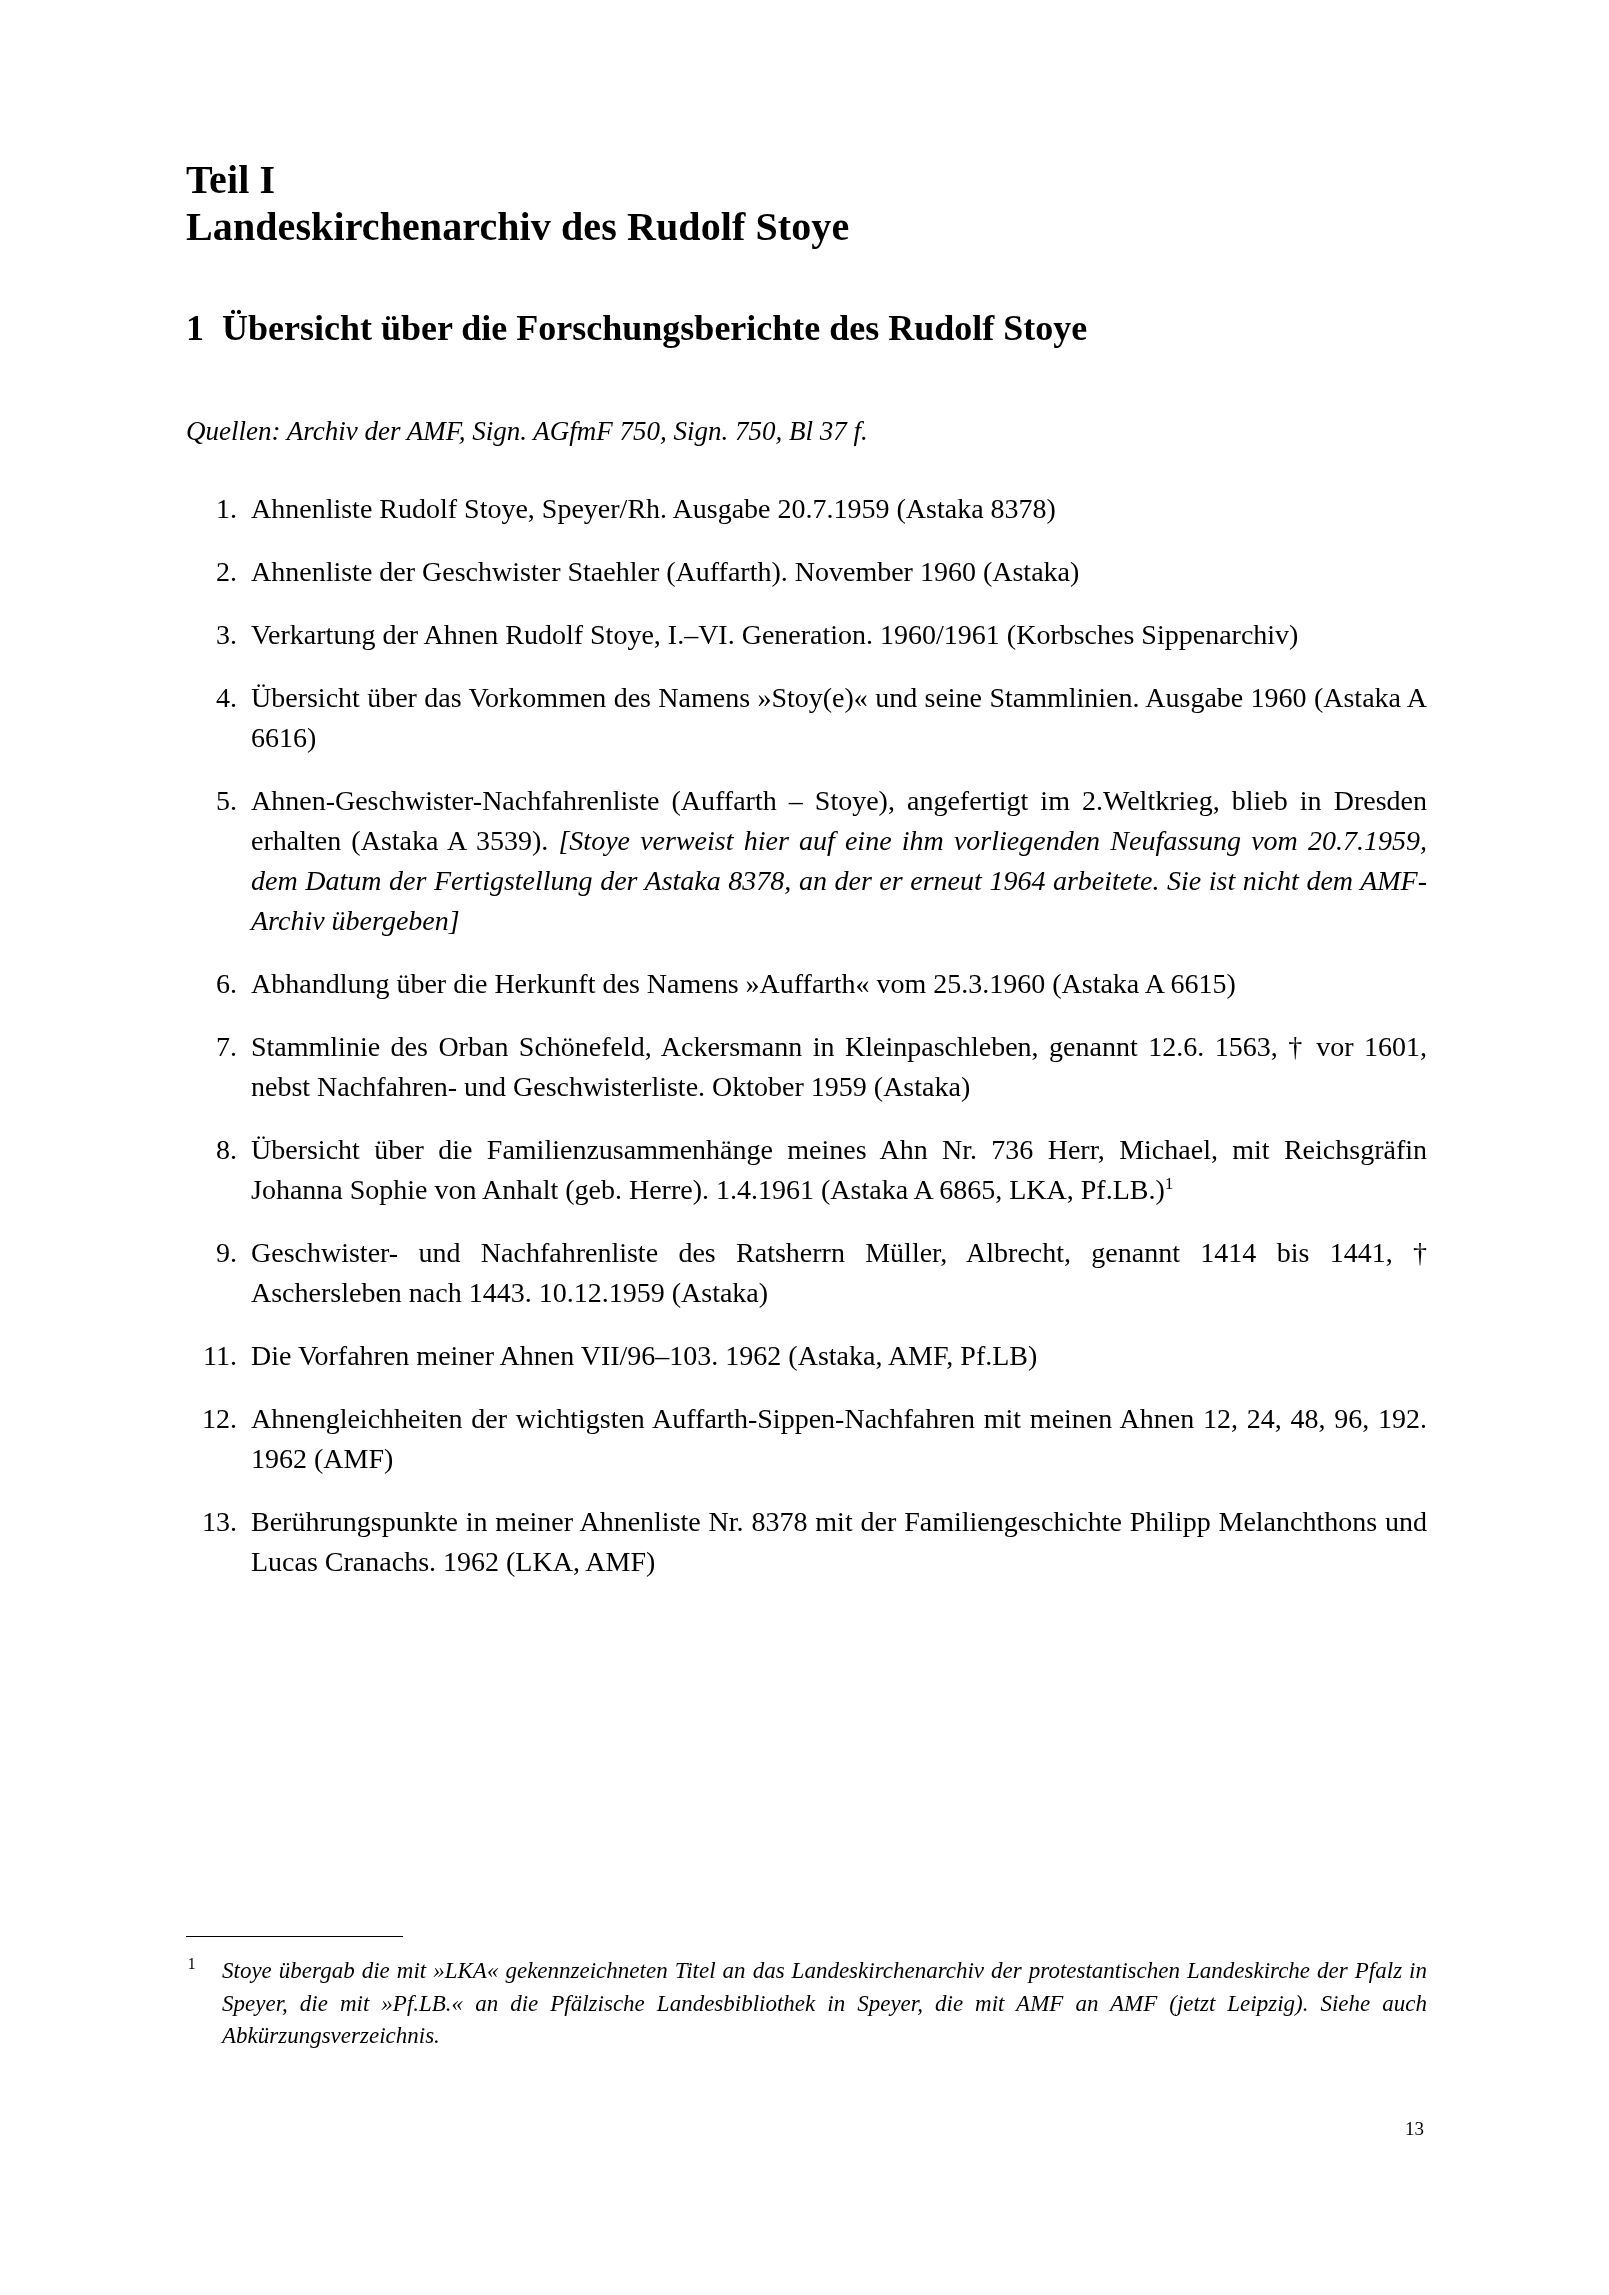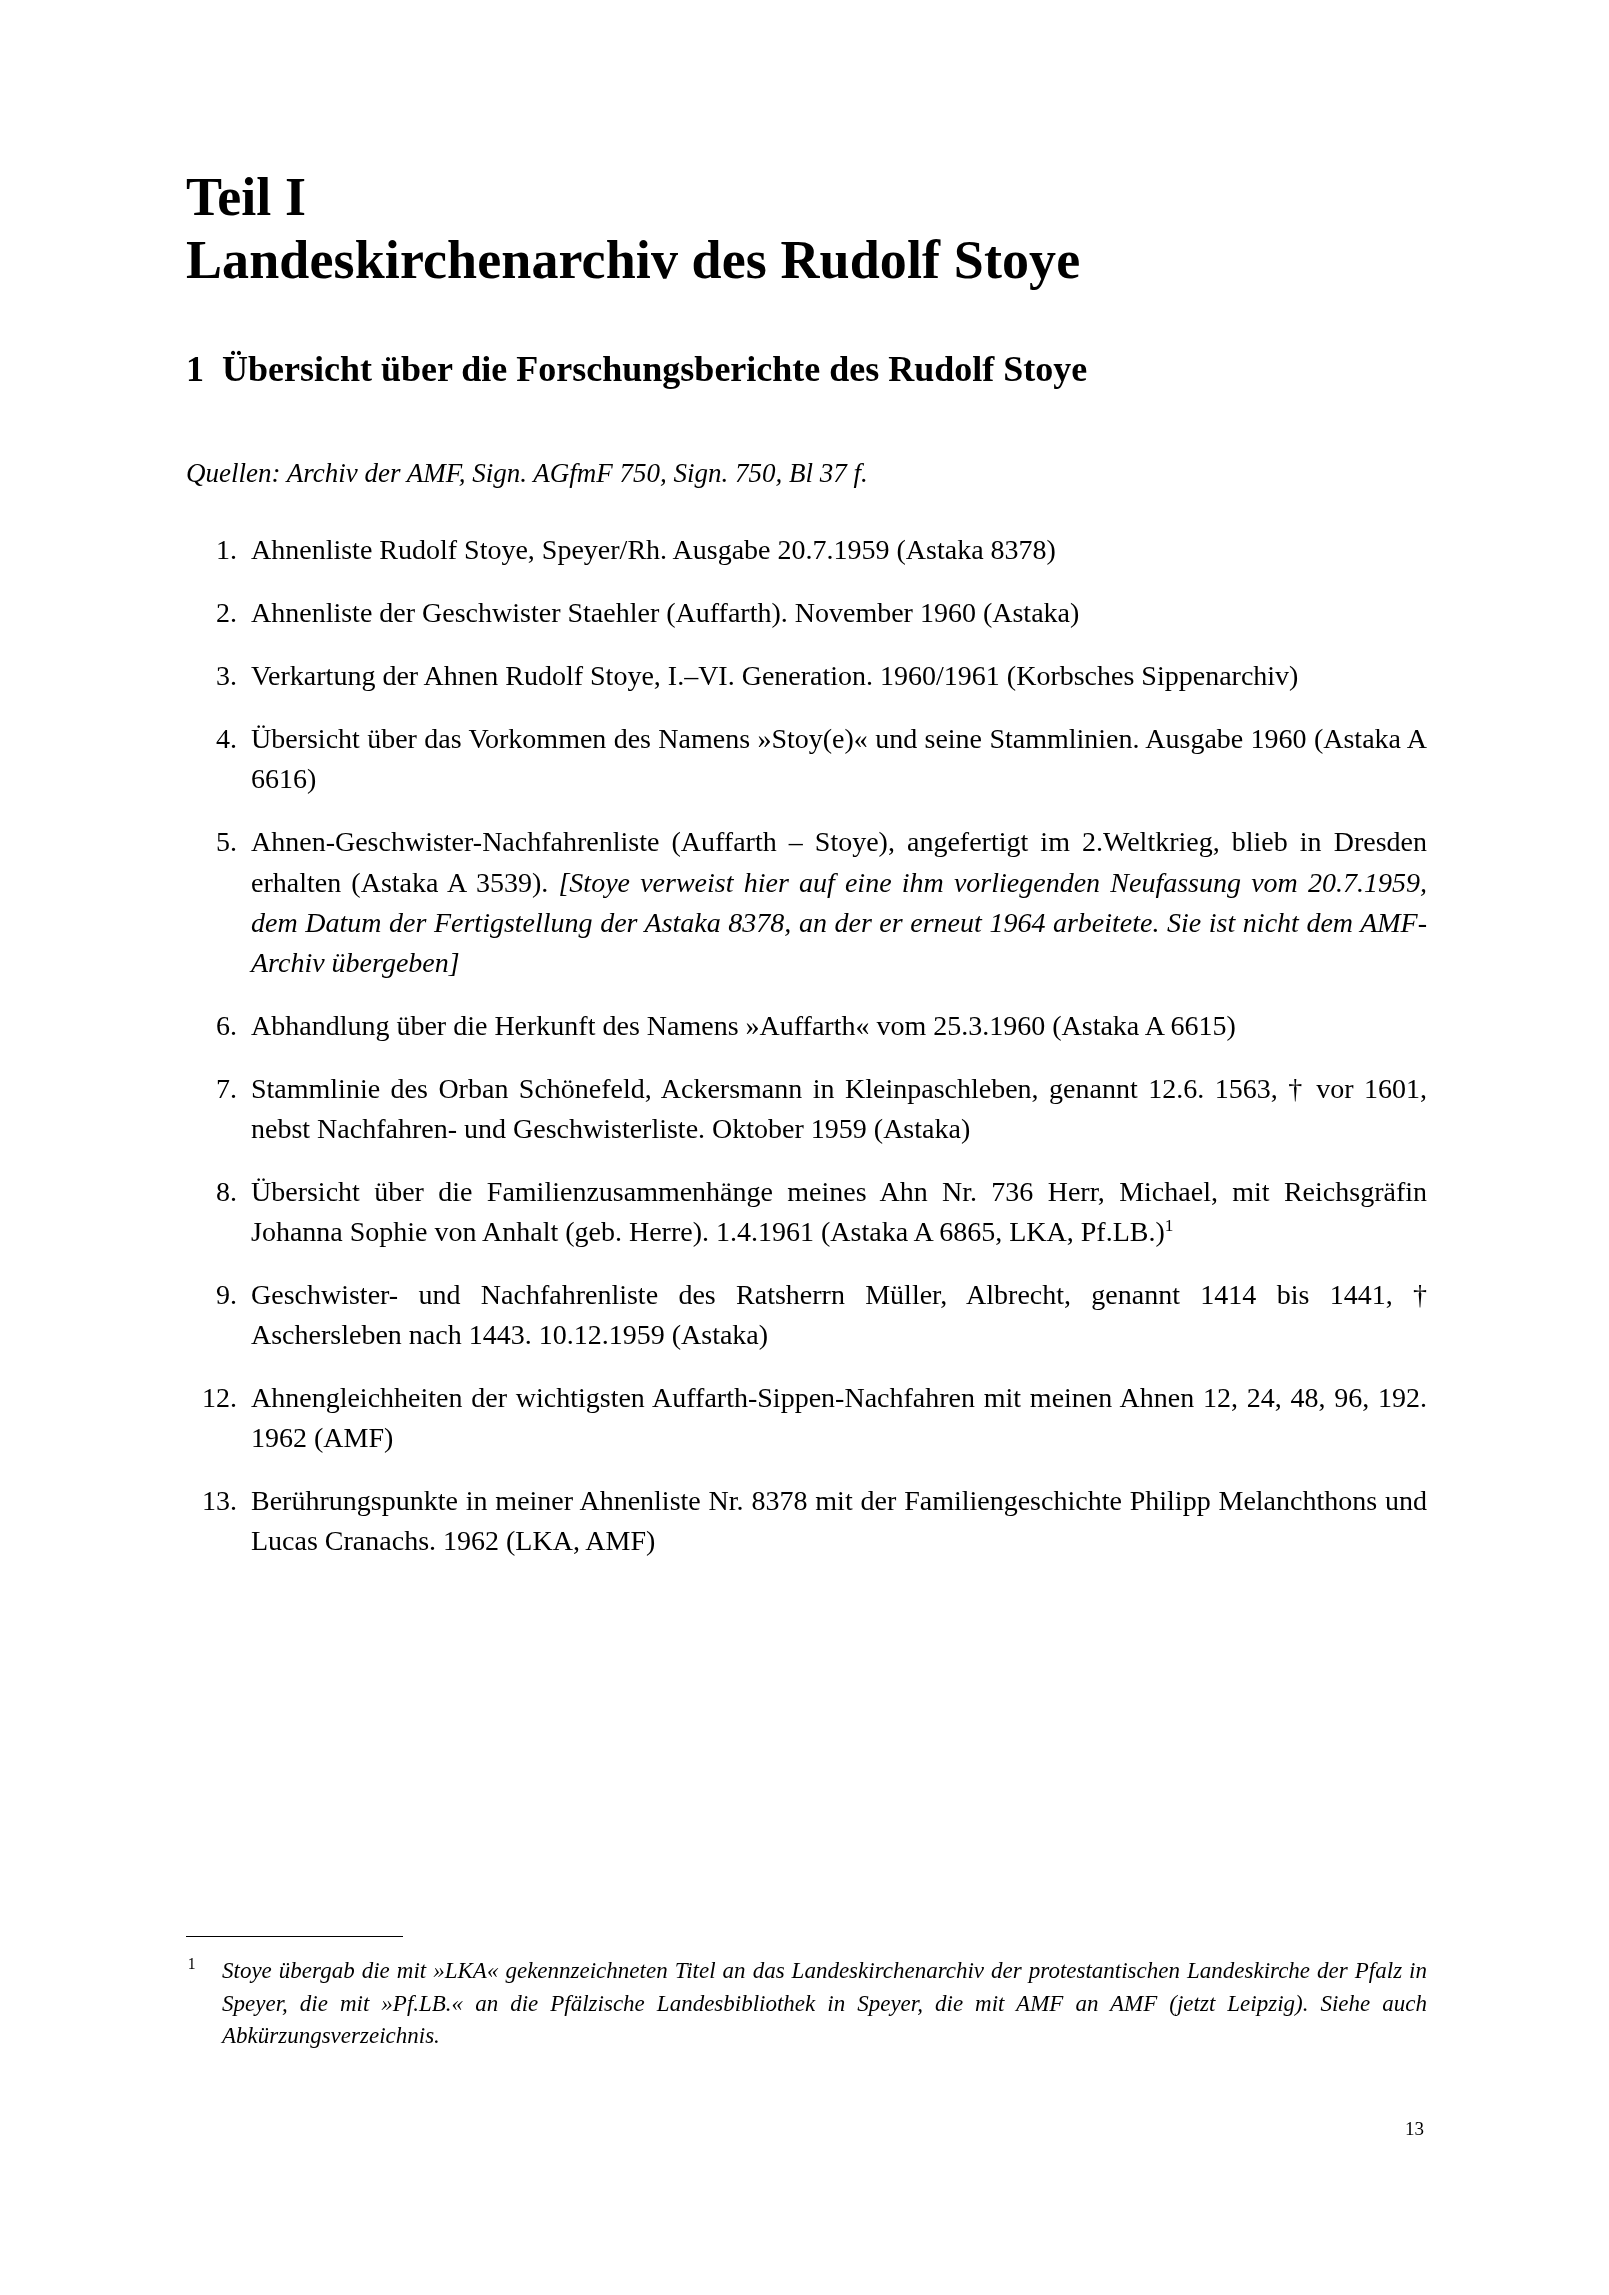--- a/index.html
+++ b/index.html
@@ -22,24 +22,23 @@
   .content {
     position: absolute;
     left: 186px;
     top: 157px;
     width: 1241px;
   }
 
   
   .part-title {
     font-weight: bold;
-    font-size: 54px;
+    font-size: 40px;
     line-height: 1.17;
     letter-spacing: 0.1px;
-    margin-top: 9px;
   }
   .part-title .line2 {
     display: block;
   }
 
   
   .chapter-heading {
     font-weight: bold;
     font-size: 36px;
     line-height: 1.2;
@@ -193,20 +192,24 @@
         <span class="marker">8.</span>
         <span class="body"><span>Übersicht über die Familienzusammenhänge meines Ahn Nr. 736 Herr, Michael, mit Reichsgräfin Johanna Sophie von Anhalt (geb. Herre). 1.4.1961 (Astaka A 6865, LKA, Pf.LB.)</span><sup class="fn">1</sup></span>
       </li>
 
       <li>
         <span class="marker">9.</span>
         <span class="body">Geschwister- und Nachfahrenliste des Ratsherrn Müller, Albrecht, genannt 1414 bis 1441, † Aschersleben nach 1443. 10.12.1959 (Astaka)</span>
       </li>
 
 
+      <li>
+        <span class="marker">11.</span>
+        <span class="body">Die Vorfahren meiner Ahnen VII/96–103. 1962 (Astaka, AMF, Pf.LB)</span>
+      </li>
 
       <li>
         <span class="marker">12.</span>
         <span class="body">Ahnengleichheiten der wichtigsten Auffarth-Sippen-Nachfahren mit meinen Ahnen 12, 24, 48, 96, 192. 1962 (AMF)</span>
       </li>
 
       <li>
         <span class="marker">13.</span>
         <span class="body">Berührungspunkte in meiner Ahnenliste Nr. 8378 mit der Familiengeschichte Philipp Melanchthons und Lucas Cranachs. 1962 (LKA, AMF)</span>
       </li>

